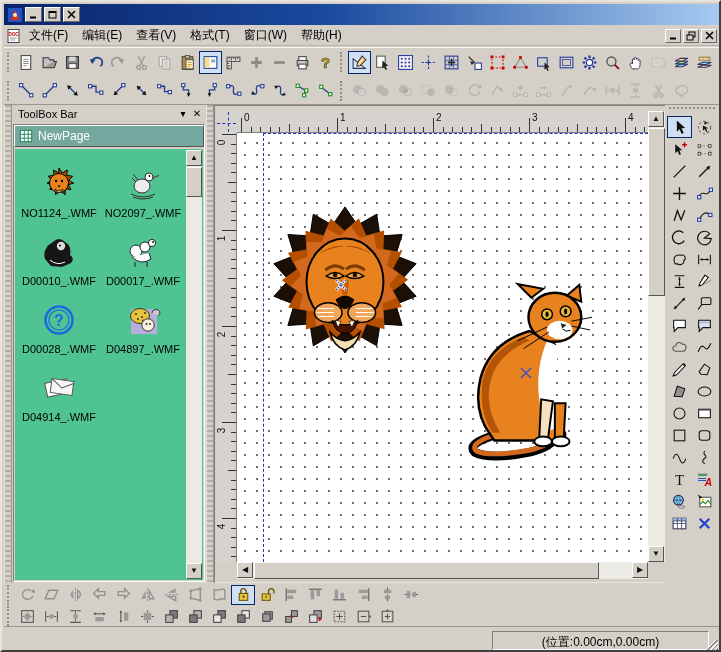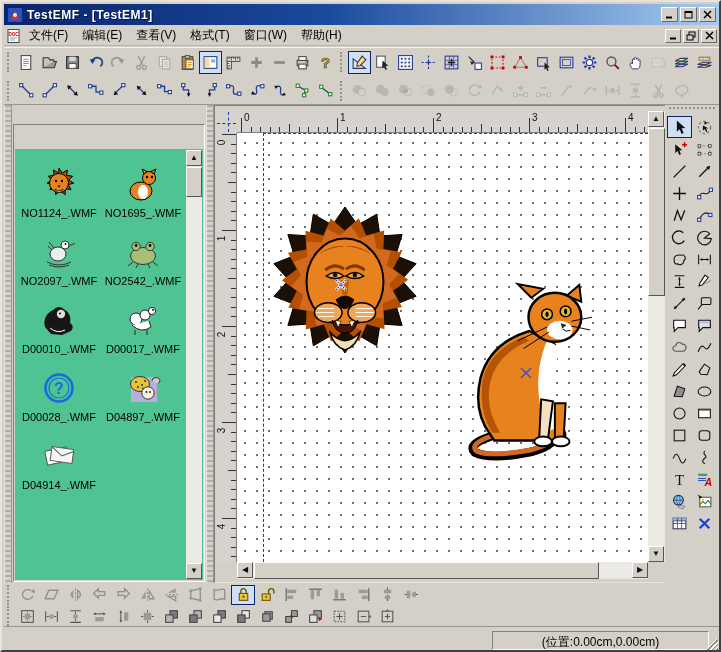--- a/index.html
+++ b/index.html
@@ -116,21 +116,20 @@
 <body>
 
 <div id="window">
 
   <div id="titlebar">
     <svg width="16" height="16" viewBox="0 0 16 16">
       <rect x="1" y="1" width="14" height="14" fill="#2a52be"></rect>
       <path d="M4 13 L8 3 12 13 Z" fill="#e03020"></path>
       <circle cx="8" cy="8" r="2" fill="#ffe9a0"></circle>
     </svg>
-    <span class="ttl">TestEMF - [TestEM1]</span>
     <div class="winbtn raised">
       <svg width="9" height="9" viewBox="0 0 9 9">
           <path d="M1 7.5 H7" stroke="#000" stroke-width="2"></path>
         </svg>
       </div>
     <div class="winbtn raised">
       <svg width="9" height="9" viewBox="0 0 9 9">
           <rect x="1" y="1.5" width="7" height="6.5" fill="none" stroke="#000"></rect>
           <path d="M1 2 H8" stroke="#000" stroke-width="2"></path>
         </svg>
@@ -593,74 +592,60 @@
             <path d="M8.5 12.5 q-6.5-1 -5.5-5 q1-4 5.5-4 q5.5 0 5.5 4 q0 3 -4.5 4.2 l-1 2.8Z" stroke="#8f8f8f" fill="none" stroke-width="1.2"></path>
           </svg>
         </div>
       </span>
   </div>
 
   <div id="main">
     <div id="strip-left" class="vstrip"></div>
 
     <div id="toolbox">
+      <div id="toolbox-header">
+        <span class="hdr">ToolBox Bar</span>
+        <div class="tbx-hbtn">▾</div>
+        <div class="tbx-hbtn">✕</div>
+      </div>
       <div id="toolbox-body">
+        <div id="tabbar">
+          <svg width="14" height="14" viewBox="0 0 16 16">
+            <rect x="1.5" y="1.5" width="13" height="13" fill="#fff" stroke="#0a7a4a"></rect>
+            <path d="M1.5 6 h13 M1.5 10.5 h13 M6 1.5 v13 M10.5 1.5 v13" stroke="#0a7a4a"></path>
+            </svg>
+          <span class="tabtxt">NewPage</span>
+        </div>
         <div id="thumb-area">
           <div id="thumb-grid">
               <div class="thumb">
                 <div class="thumb-ico">
                   <svg viewBox="0 0 40 36" width="40" height="36">
                     <path d="M20 2 l3.2 5 5.2-3 -.8 5.4 6 .8 -3.8 4 5 3 -5.6 1.4 2.8 5 -5.8-.8 0 5.8 -4.8-3.6 -4.8 3.6 0-5.8 -5.8 .8 2.8-5 -5.6-1.4 5-3 -3.8-4 6-.8 -.8-5.4 5.2 3Z" fill="#b34f00" stroke="#000"></path>
                     <circle cx="20" cy="17" r="9.5" fill="#e8821e" stroke="#000"></circle>
                     <circle cx="17" cy="15" r="1.2" fill="#000"></circle>
                     <circle cx="23" cy="15" r="1.2" fill="#000"></circle>
                     <path d="M18.5 19.5 h3 l-1.5 2Z" fill="#000"></path>
                     <path d="M16 23 q4 3.5 8 0 q-1.5 3.5 -4 3.5 t-4-3.5Z" fill="#f5deb3" stroke="#000" stroke-width=".7"></path>
                   </svg>
                 </div>
                 <div class="thumb-label">NO1124_.WMF</div>
               </div>
               <div class="thumb">
                 <div class="thumb-ico">
                   <svg viewBox="0 0 40 36" width="40" height="36">
-                    <ellipse cx="18" cy="25" rx="11" ry="9" fill="#e8821e" stroke="#000"></ellipse>
-                    <circle cx="26" cy="12" r="6.5" fill="#e8821e" stroke="#000"></circle>
-                    <path d="M21 8 l-2-5 5 2.5Z M31 8 l2-5 -5 2.5Z" fill="#e8821e" stroke="#000"></path>
-                    <ellipse cx="20" cy="26" rx="5" ry="7" fill="#fff"></ellipse>
-                    <circle cx="24" cy="11" r="1.2" fill="#000"></circle>
-                    <circle cx="29" cy="11" r="1.2" fill="#000"></circle>
-                  </svg>
-                </div>
-                <div class="thumb-label">NO1695_.WMF</div>
-              </div>
-              <div class="thumb">
-                <div class="thumb-ico">
-                  <svg viewBox="0 0 40 36" width="40" height="36">
                     <path d="M8 28 q12 6 24 0 M10 31 q10 4 20 0" fill="none" stroke="#333"></path>
                     <ellipse cx="19" cy="20" rx="8" ry="7" fill="#ececec" stroke="#333"></ellipse>
                     <circle cx="26" cy="11" r="4" fill="#fff" stroke="#333"></circle>
                     <path d="M30 11 l6-1.5 -6 3Z" fill="#e8a020" stroke="#333" stroke-width=".6"></path>
                     <circle cx="26.5" cy="10" r=".9" fill="#000"></circle>
                     <path d="M13 16 l-4-4 M15 14 l-5-6" stroke="#333"></path>
                   </svg>
                 </div>
                 <div class="thumb-label">NO2097_.WMF</div>
-              </div>
-              <div class="thumb">
-                <div class="thumb-ico">
-                  <svg viewBox="0 0 40 36" width="40" height="36">
-                    <ellipse cx="20" cy="22" rx="12.5" ry="8.5" fill="#a8bf78" stroke="#333"></ellipse>
-                    <circle cx="13" cy="12.5" r="4.2" fill="#a8bf78" stroke="#333"></circle>
-                    <circle cx="27" cy="12.5" r="4.2" fill="#a8bf78" stroke="#333"></circle>
-                    <circle cx="13" cy="11.5" r="1.4" fill="#000"></circle>
-                    <circle cx="27" cy="11.5" r="1.4" fill="#000"></circle>
-                    <path d="M10 28 l-5 4 M30 28 l5 4 M15 30 l-2 4 M25 30 l2 4" stroke="#333" fill="none"></path>
-                  </svg>
-                </div>
-                <div class="thumb-label">NO2542_.WMF</div>
               </div>
               <div class="thumb">
                 <div class="thumb-ico">
                   <svg viewBox="0 0 40 36" width="40" height="36">
                     <path d="M14 8 q6-6 12 0 q7 4 5 13 q5 3 1 8 l-9 4 -11-1 -6-7 q-3-11 8-17Z" fill="#161616"></path>
                     <circle cx="22" cy="12" r="4.2" fill="#ddd"></circle>
                     <circle cx="21" cy="11.5" r="1" fill="#000"></circle>
                     <path d="M11 26 q7 6 15 2" stroke="#fff" fill="none"></path>
                   </svg>
                 </div>

